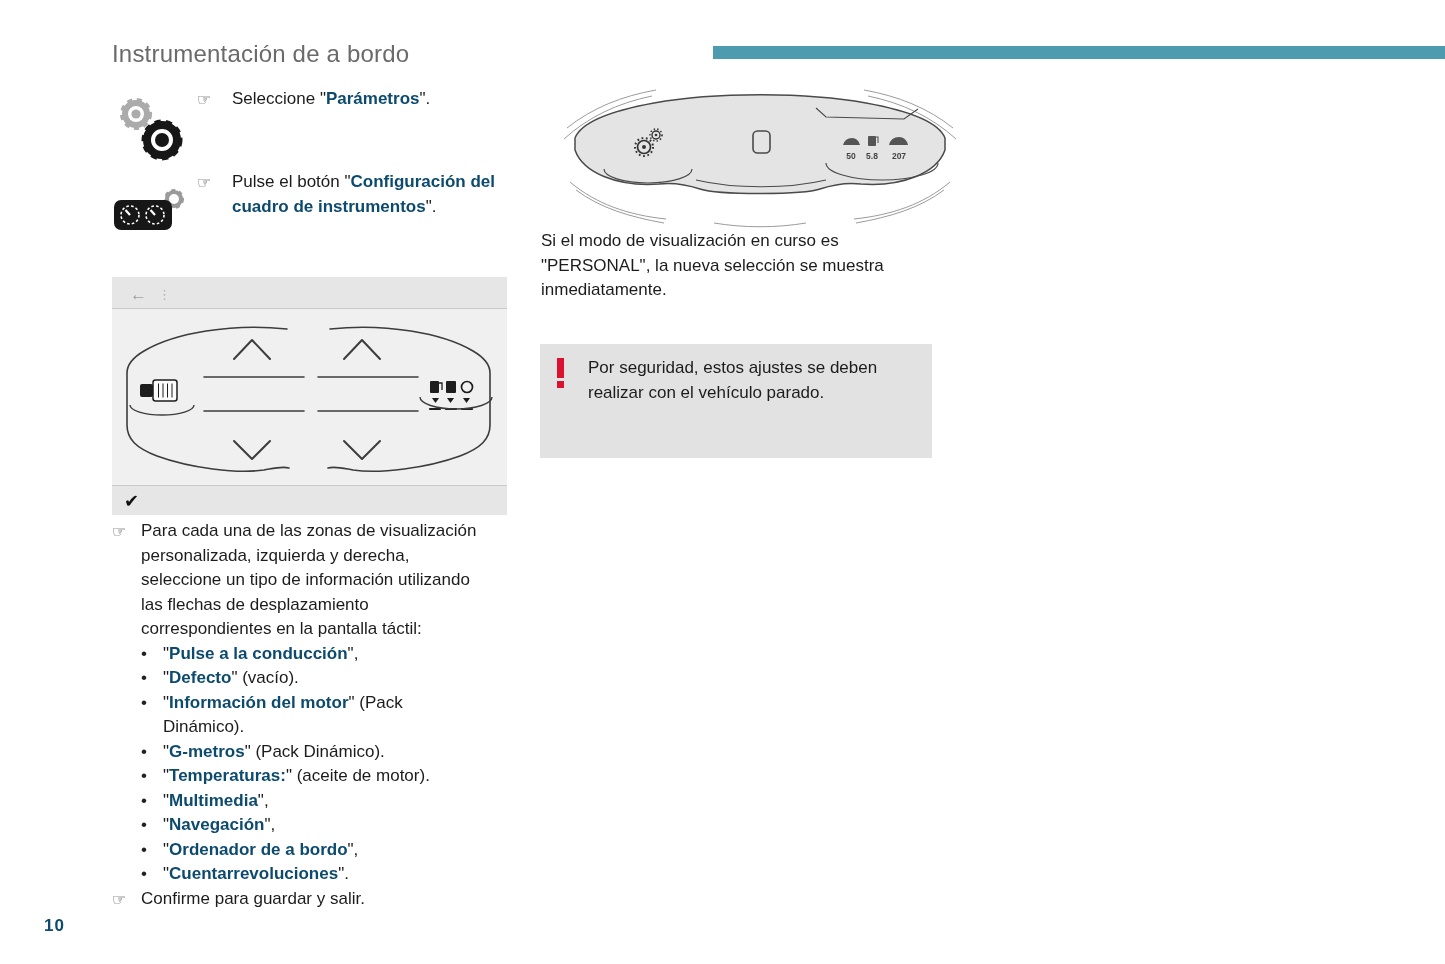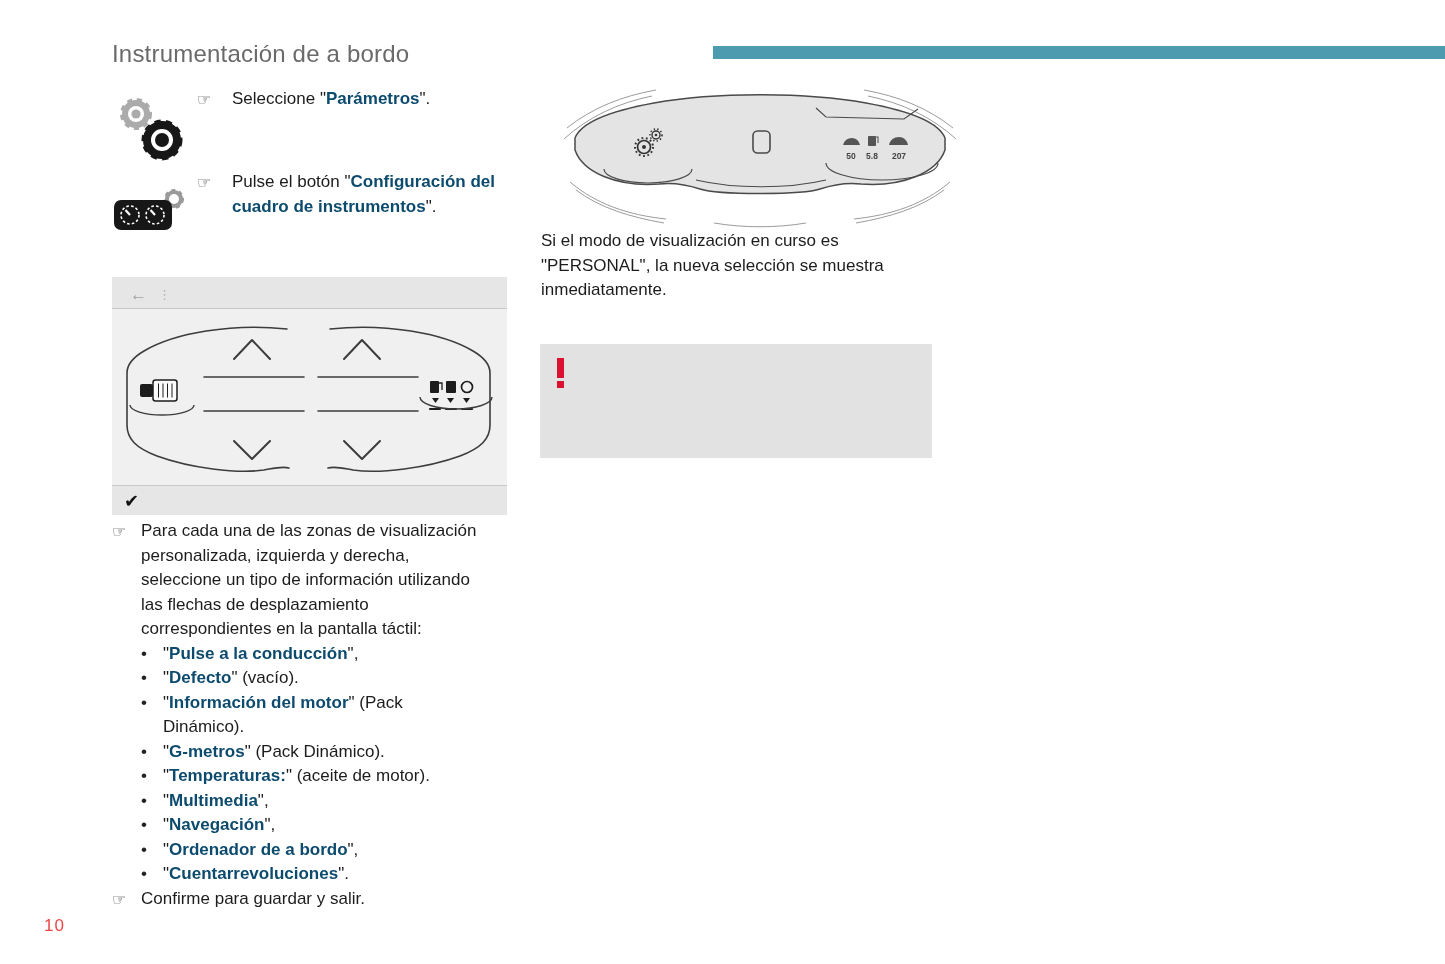--- a/index.html
+++ b/index.html
@@ -71,21 +71,21 @@
     padding:12px 14px 12px 14px;
     display:flex;
   }
   .warn-icon-col { width:26px; flex:0 0 26px; padding-top:2px; }
   .excl-bar { width:7px; height:20px; background:#dc1030; margin-left:3px; }
   .excl-dot { width:7px; height:7px; background:#dc1030; margin-left:3px; margin-top:3px; }
   .warn-text { flex:1; padding-left:8px; }
 
   .page-number {
     position:absolute; left:44px; top:916px;
-    font-size:17px; font-weight:normal; color:#ef4444; letter-spacing:1px;
+    font-size:17px; font-weight:bold; color:#0c4a6e; letter-spacing:1px;
   }
 </style>
 </head>
 <body>
 
 <div class="page">
 
   <div class="header-title">Instrumentación de a bordo</div>
   <div class="accent-bar"></div>
 
@@ -279,17 +279,18 @@
     </svg>
   </div>
 
   <div class="right-para body-text">Si el modo de visualización en curso es "PERSONAL", la nueva selección se muestra inmediatamente.</div>
 
   <div class="warning-box">
     <div class="warn-icon-col">
       <div class="excl-bar"></div>
       <div class="excl-dot"></div>
     </div>
+    <div class="warn-text body-text">Por seguridad, estos ajustes se deben realizar con el vehículo parado.</div>
   </div>
 
   <div class="page-number">10</div>
 
 </div>
 
 </body></html>

